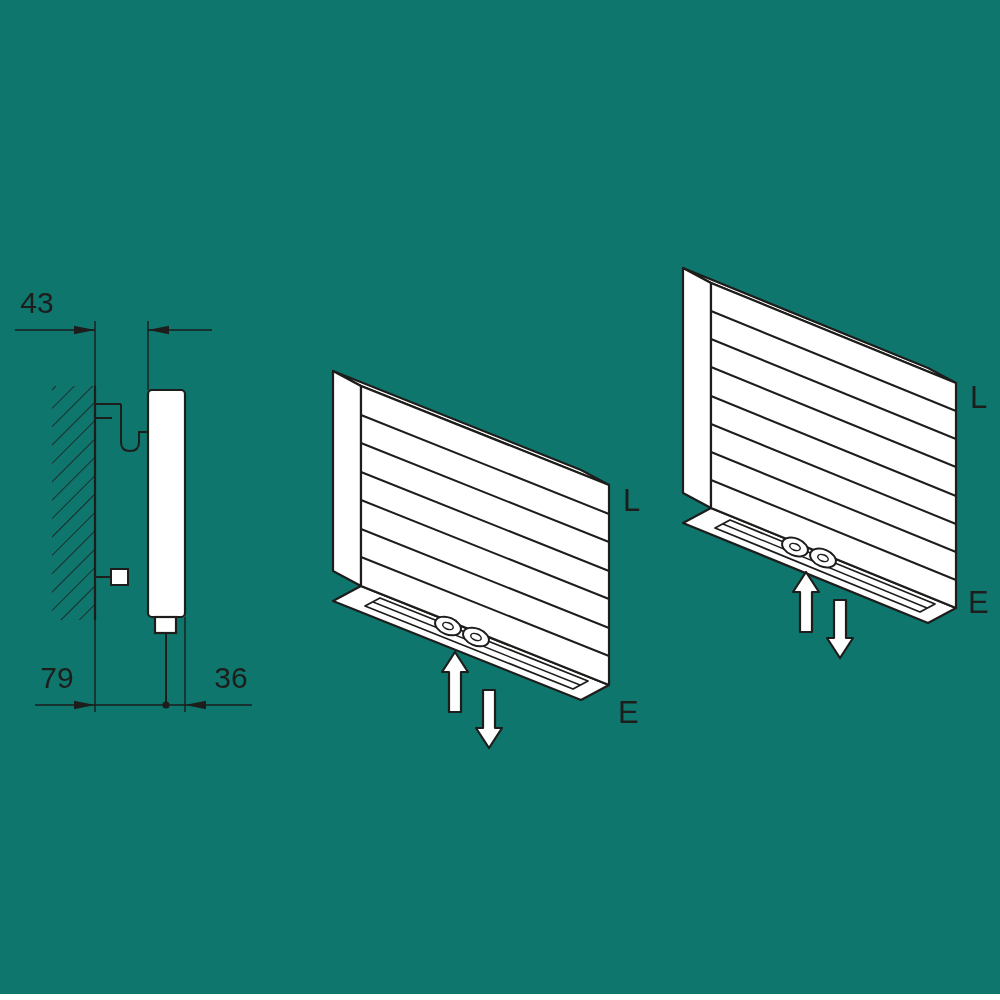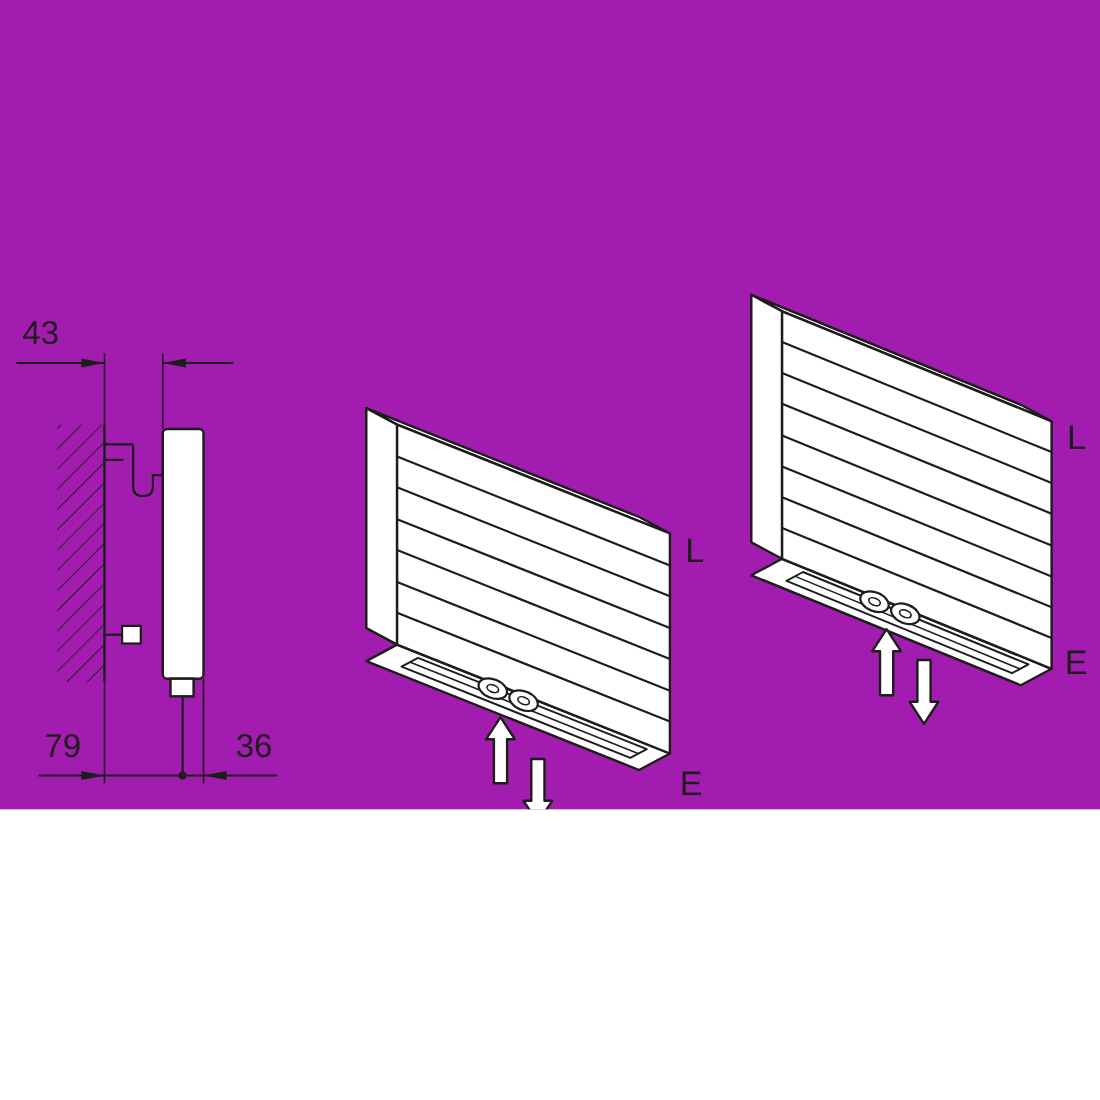--- a/index.html
+++ b/index.html
@@ -3,22 +3,22 @@
 <meta charset="utf-8">
 <style>
   html, body {
     margin: 0;
     padding: 0;
     background: #ffffff;
   }
   .canvas {
     position: relative;
     width: 1000px;
-    height: 736px;
-    background: #a21caf;
+    height: 994px;
+    background: #0f766e;
     font-family: "Liberation Sans", sans-serif;
     overflow: hidden;
     text-align: right;
   }
   svg {
     display: block;
   }
   text {
     font-family: "Liberation Sans", "DejaVu Sans", sans-serif;
     fill: #1d1d1b;

